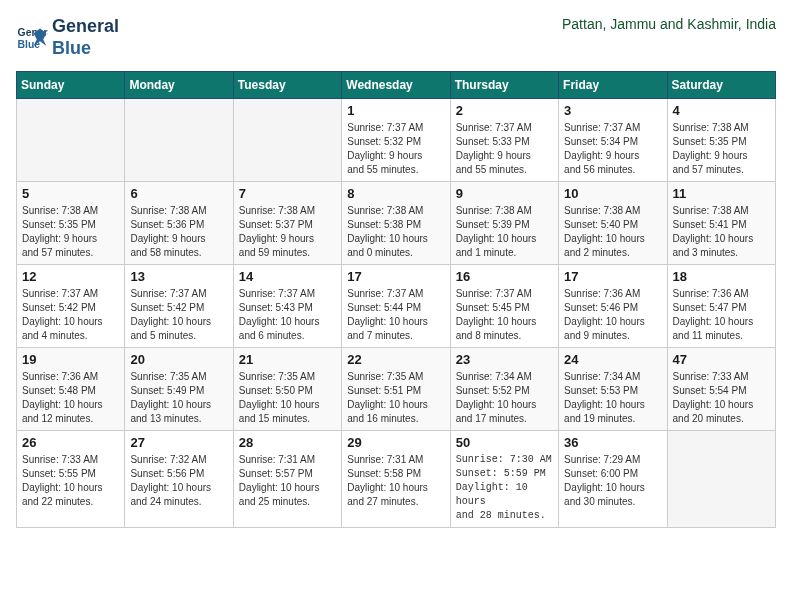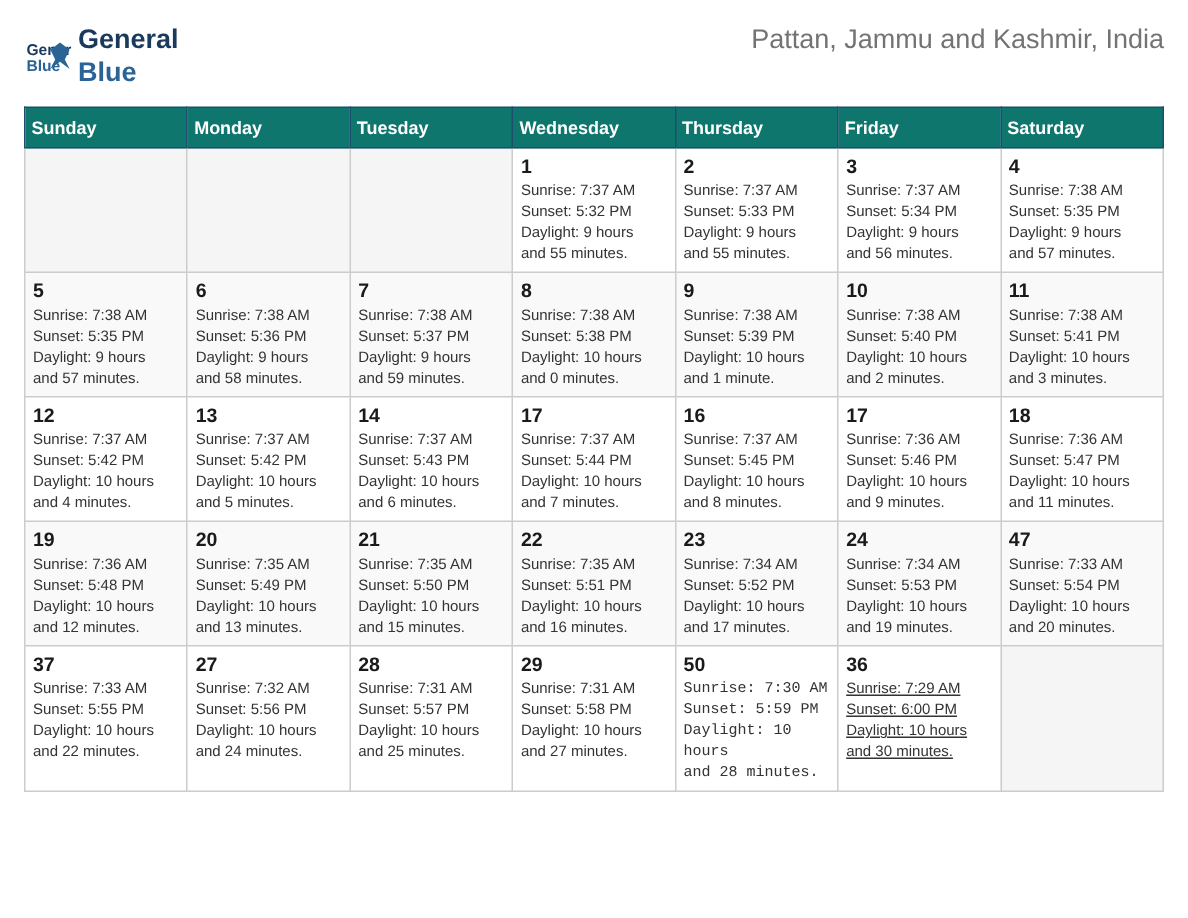--- a/index.html
+++ b/index.html
@@ -33,22 +33,22 @@
     }
     .title-block {
       text-align: right;
     }
     .month-title {
       font-size: 32px;
       font-weight: bold;
       color: #1a3a5c;
     }
     .location {
-      font-size: 18px;
-      color: #737373;
+      font-size: 14px;
+      color: #14532d;
     }
     table {
       width: 100%;
       border-collapse: collapse;
       font-size: 11px;
     }
     thead tr th {
       background-color: #0f766e;
       color: #fff;
       padding: 6px 4px;
@@ -298,21 +298,21 @@
         <td>
           <div class="day-num">47</div>
           <div class="day-info" style="white-space: pre-line;">Sunrise: 7:33 AM
 Sunset: 5:54 PM
 Daylight: 10 hours
 and 20 minutes.</div>
         </td>
       </tr>
       <tr>
         <td>
-          <div class="day-num">37</div>
+          <div class="day-num">26</div>
           <div class="day-info" style="white-space: pre-line;">Sunrise: 7:33 AM
 Sunset: 5:55 PM
 Daylight: 10 hours
 and 22 minutes.</div>
         </td>
         <td>
           <div class="day-num">27</div>
           <div class="day-info" style="white-space: pre-line;">Sunrise: 7:32 AM
 Sunset: 5:56 PM
 Daylight: 10 hours
@@ -334,21 +334,21 @@
         </td>
         <td>
           <div class="day-num">50</div>
           <div class="day-info" style="white-space: pre-line; font-family: Liberation Mono, monospace;">Sunrise: 7:30 AM
 Sunset: 5:59 PM
 Daylight: 10 hours
 and 28 minutes.</div>
         </td>
         <td>
           <div class="day-num">36</div>
-          <div class="day-info" style="white-space: pre-line; text-decoration: underline;">Sunrise: 7:29 AM
+          <div class="day-info" style="white-space: pre-line;">Sunrise: 7:29 AM
 Sunset: 6:00 PM
 Daylight: 10 hours
 and 30 minutes.</div>
         </td>
         <td class="empty-cell"></td>
       </tr>
     </tbody>
 </table>
 
 </body></html>

